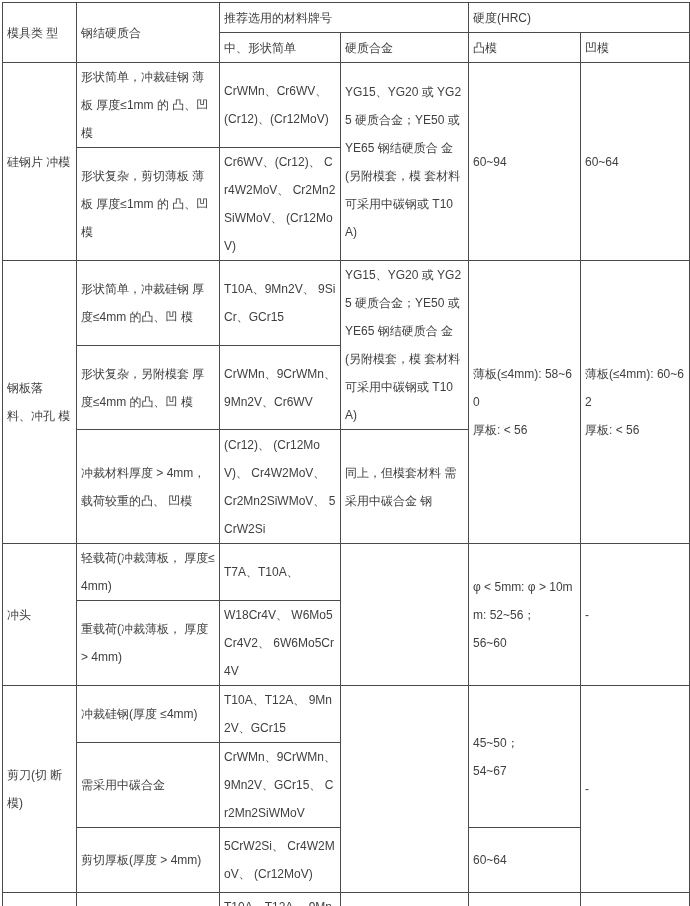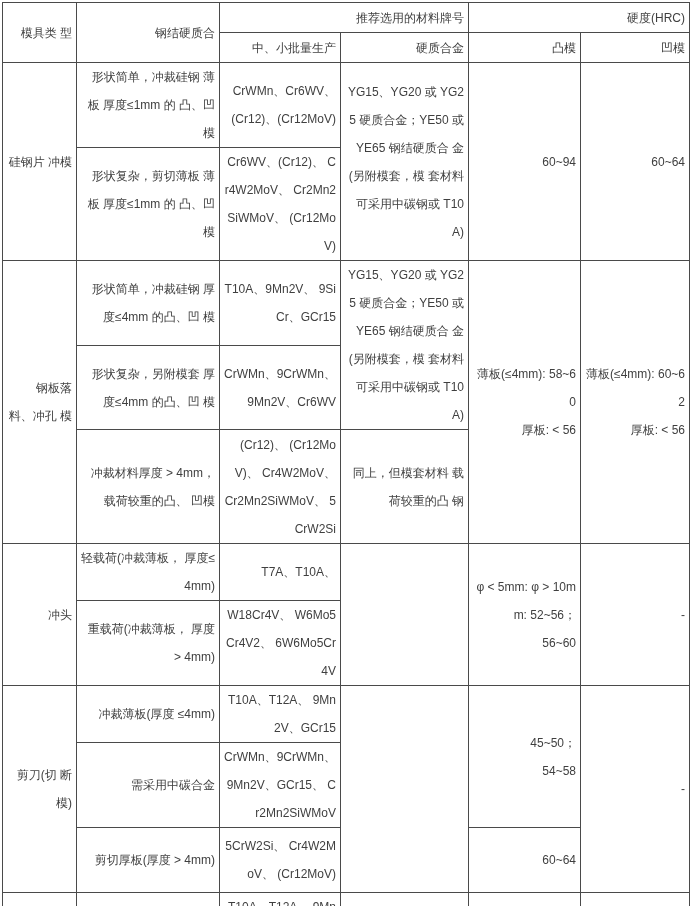--- a/index.html
+++ b/index.html
@@ -15,21 +15,21 @@
     width: 687px;
     margin: 2px 0 0 2px;
   }
   table.spec td {
     border: 1px solid #4a4a4a;
     color: #3f3f3f;
     font-size: 12px;
     line-height: 28px;
     padding: 0 4px;
     vertical-align: middle;
-    text-align: right;
+    text-align: left;
     word-break: break-all;
     white-space: pre-line;
     overflow: hidden;
   }
   
   td.lt-t { border-top-color: #d3d3d3; }
   td.lt-b { border-bottom-color: #d3d3d3; }
 </style>
 </head>
 <body>
@@ -45,21 +45,21 @@
   </colgroup>
 
   <tbody>
       <tr style="height:30px">
     <td rowspan="2">模具类 型</td>
     <td rowspan="2">钢结硬质合</td>
     <td colspan="2">推荐选用的材料牌号</td>
     <td colspan="2">硬度(HRC)</td>
   </tr>
   <tr style="height:30px">
-    <td>中、小批量生产</td>
+    <td>中、形状简单</td>
     <td>硬质合金</td>
     <td>凸模</td>
     <td>凹模</td>
   </tr>
 
   <tr style="height:63px">
     <td rowspan="2">硅钢片 冲模</td>
     <td>形状简单，冲裁硅钢 薄板 厚度≤1mm 的 凸、凹模</td>
     <td>CrWMn、Cr6WV、 (Cr12)、(Cr12MoV)</td>
     <td rowspan="2" class="lt-b">YG15、YG20 或 YG25 硬质合金；YE50 或 YE65 钢结硬质合 金(另附模套，模 套材料可采用中碳钢或 T10A)</td>
@@ -82,45 +82,45 @@
     <td rowspan="3" class="lt-t lt-b">薄板(≤4mm): 60~62
 厚板: &lt; 56</td>
   </tr>
   <tr style="height:69px">
     <td>形状复杂，另附模套 厚度≤4mm 的凸、凹 模</td>
     <td>CrWMn、9CrWMn、 9Mn2V、Cr6WV</td>
   </tr>
   <tr style="height:114px">
     <td>冲裁材料厚度 &gt; 4mm，载荷较重的凸、 凹模</td>
     <td>(Cr12)、 (Cr12MoV)、 Cr4W2MoV、 Cr2Mn2SiWMoV、 5CrW2Si</td>
-    <td>同上，但模套材料 载荷较重的凸 钢</td>
+    <td>同上，但模套材料 需采用中碳合金 钢</td>
   </tr>
 
   <tr style="height:55px">
     <td rowspan="2">冲头</td>
     <td>轻载荷(冲裁薄板， 厚度≤4mm)</td>
     <td>T7A、T10A、</td>
     <td rowspan="2" class="lt-b"></td>
     <td rowspan="2" class="lt-t lt-b">φ &lt; 5mm: φ &gt; 10mm: 52~56；
 56~60</td>
     <td rowspan="2" class="lt-t lt-b">-</td>
   </tr>
   <tr style="height:66px">
     <td>重载荷(冲裁薄板， 厚度 &gt; 4mm)</td>
     <td>W18Cr4V、 W6Mo5Cr4V2、 6W6Mo5Cr4V</td>
   </tr>
 
   <tr style="height:57px">
     <td rowspan="3">剪刀(切 断
 模)</td>
-    <td>冲裁薄板(厚度 ≤4mm)</td>
+    <td>冲裁硅钢(厚度 ≤4mm)</td>
     <td>T10A、T12A、 9Mn2V、GCr15</td>
     <td rowspan="3" class="lt-t lt-b"></td>
     <td rowspan="2" class="lt-t lt-b">45~50；
-54~58</td>
+54~67</td>
     <td rowspan="3" class="lt-t lt-b">-</td>
   </tr>
   <tr style="height:81px">
     <td>需采用中碳合金</td>
     <td>CrWMn、9CrWMn、 9Mn2V、GCr15、 Cr2Mn2SiWMoV</td>
   </tr>
   <tr style="height:65px">
     <td>剪切厚板(厚度 &gt; 4mm)</td>
     <td>5CrW2Si、 Cr4W2MoV、 (Cr12MoV)</td>
     <td class="lt-t">60~64</td>

